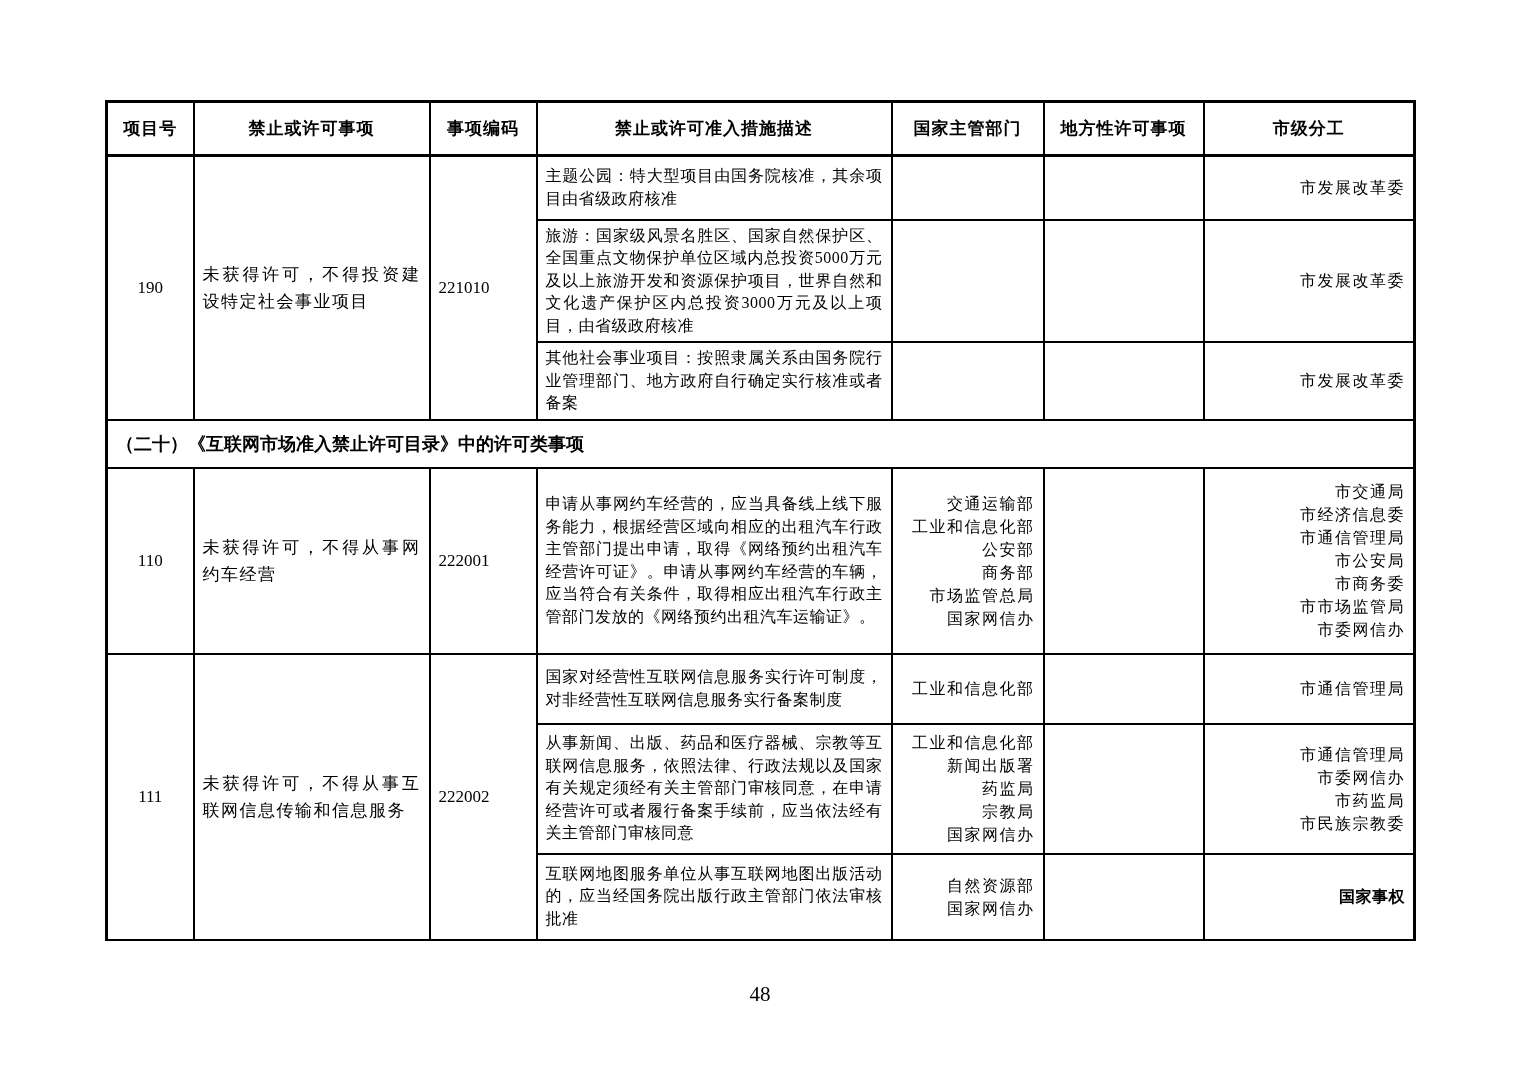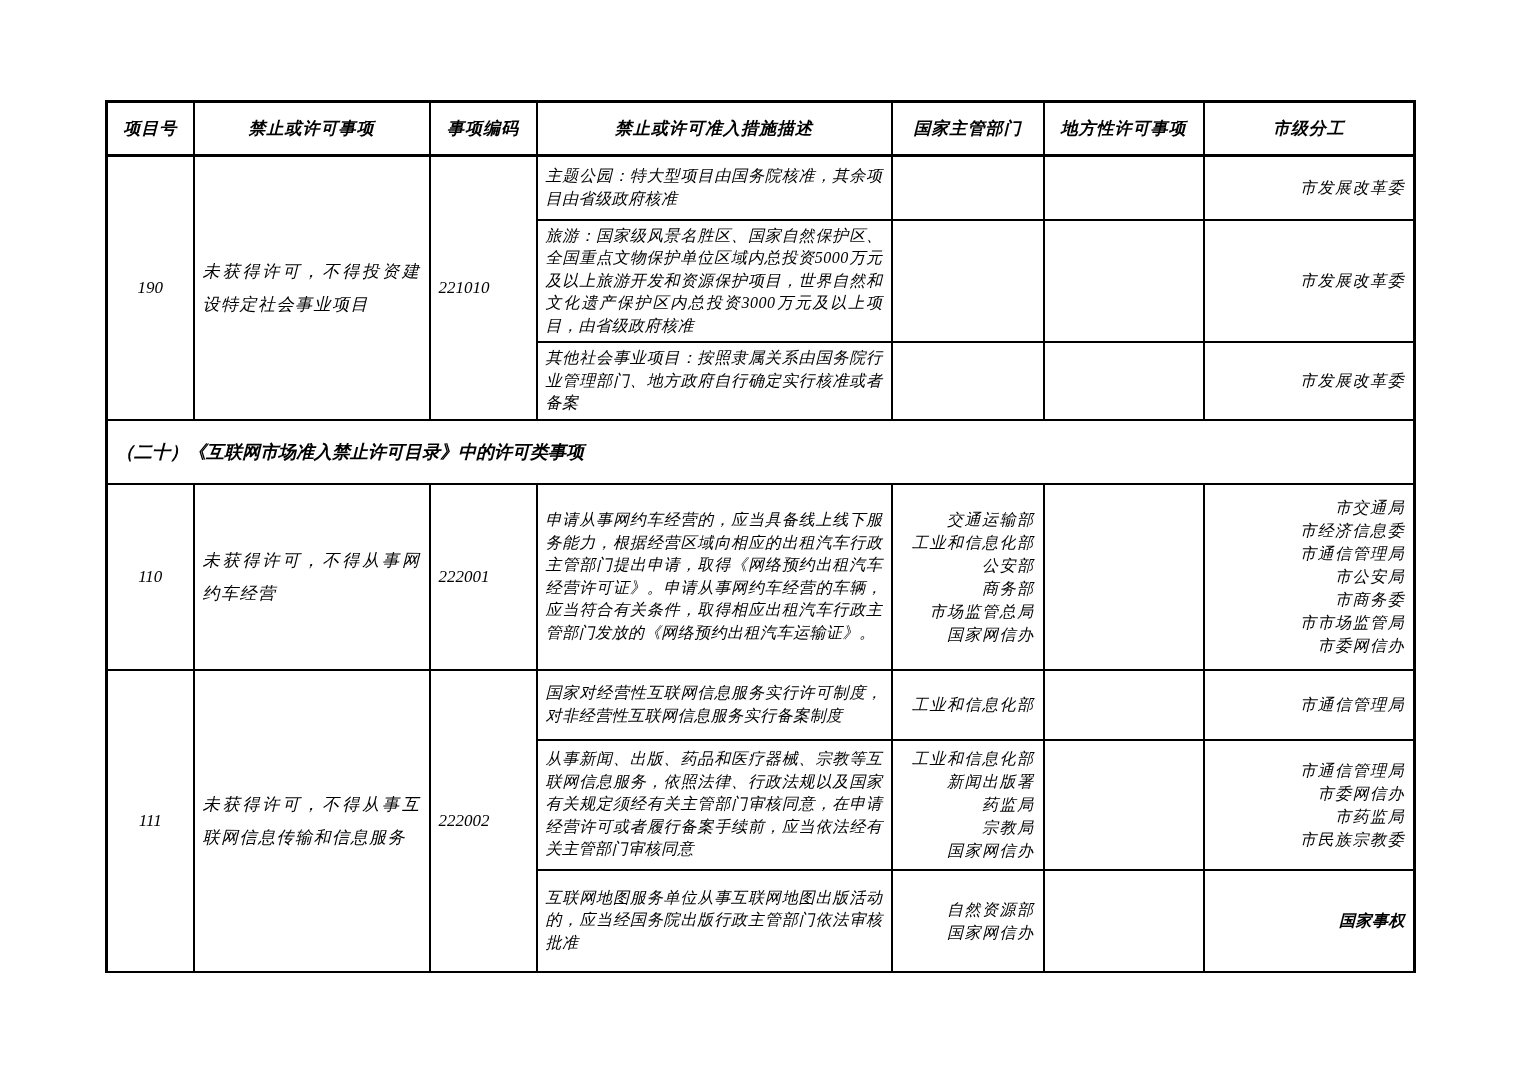--- a/index.html
+++ b/index.html
@@ -23,31 +23,30 @@
     border-left: 3px solid #000;
     border-right: 3px solid #000;
     border-bottom: none;
   }
   table.doc td, table.doc th {
     border: 2px solid #000;
     padding: 4px 8px;
     vertical-align: middle;
     overflow: hidden;
     box-sizing: border-box;
-    font-style: italic;
   }
   table.doc th {
     font-size: 17px;
     font-weight: bold;
     text-align: center;
     border-bottom: 3px solid #000;
     letter-spacing: 1px;
   }
   .c-id   { text-align: center; font-size: 17px; font-family: "Liberation Serif", serif; }
-  .c-item { font-size: 17px; line-height: 33px; text-align: justify; letter-spacing: 1.5px; padding: 4px 9px; }
+  .c-item { font-size: 17px; line-height: 27px; text-align: justify; letter-spacing: 1.5px; padding: 4px 9px; }
   .c-code { font-size: 17px; padding: 4px 2px 4px 4px; }
   .c-desc { font-size: 16px; line-height: 22.5px; text-align: justify; letter-spacing: 0.5px; padding: 6px 9px; }
   .c-list { font-size: 16px; line-height: 23px; white-space: pre-line; letter-spacing: 1.5px; text-align: right; padding: 6px 8px; vertical-align: middle; }
   .section-cell {
     font-size: 18px;
     font-weight: bold;
     text-align: left;
     padding: 6px 4px;
     border-top: 3px solid #000;
     border-bottom: 2px solid #000;
@@ -62,25 +61,25 @@
     left: 0; right: 0;
     top: 982px;
     text-align: center;
     font-size: 21px;
     font-family: "Liberation Serif", serif;
   }
   tr.rh-head { height: 54px; }
   tr.rh-109a { height: 64px; }
   tr.rh-109b { height: 116px; }
   tr.rh-109c { height: 73px; }
-  tr.rh-sect { height: 64px; }
+  tr.rh-sect { height: 48px; }
   tr.rh-110  { height: 186px; }
   tr.rh-111a { height: 70px; }
   tr.rh-111b { height: 130px; padding-left: 6px; }
-  tr.rh-111c { height: 102px; }
+  tr.rh-111c { height: 86px; }
 </style>
 </head>
 <body>
 
 <div class="page">
 
   <table class="doc">
     <colgroup>
       <col style="width:87px">
       <col style="width:236px">
@@ -177,14 +176,15 @@
       <tr class="rh-111c">
         <td class="c-desc page-end">互联网地图服务单位从事互联网地图出版活动的，应当经国务院出版行政主管部门依法审核批准</td>
         <td class="c-list page-end">自然资源部
 国家网信办</td>
         <td class="c-list page-end"></td>
         <td class="c-list page-end bold">国家事权</td>
       </tr>
     </tbody>
   </table>
 
+  <div class="page-number">48</div>
 
 </div>
 
 </body></html>

